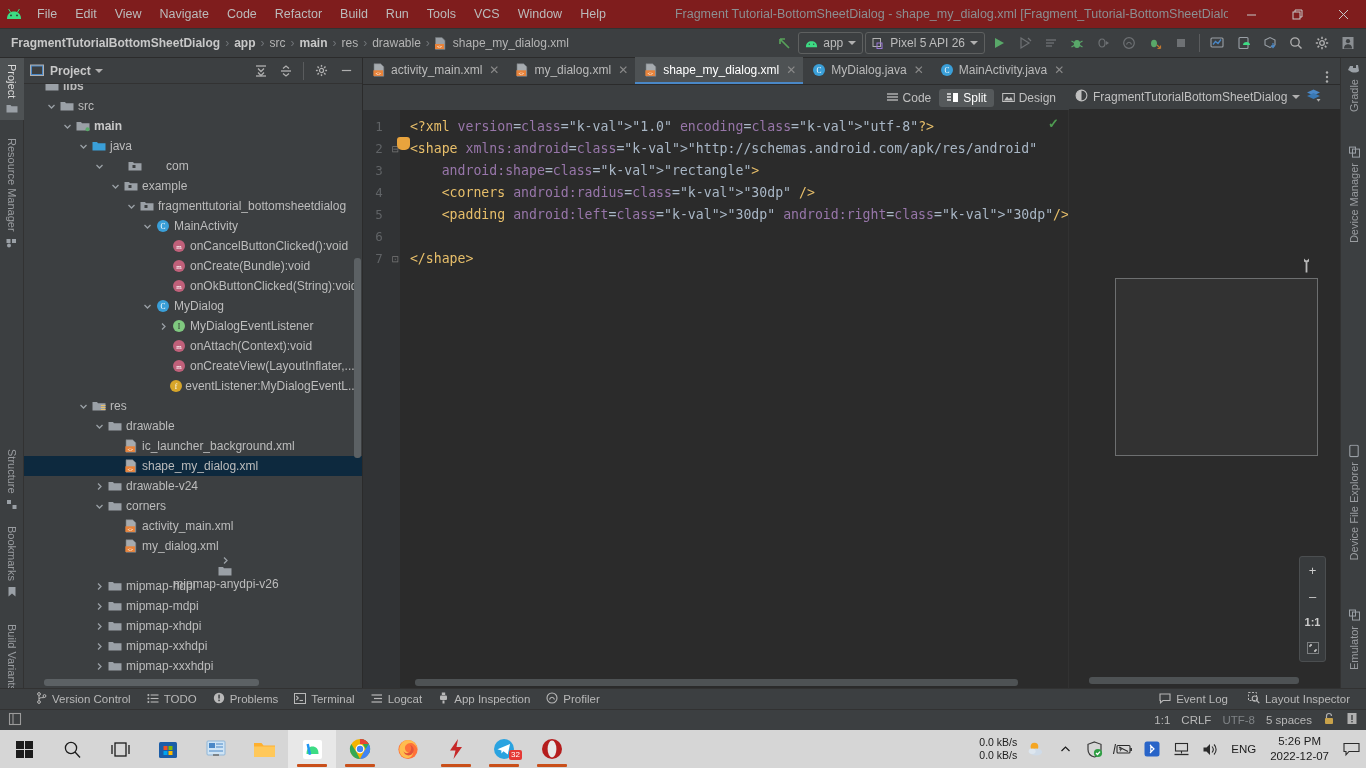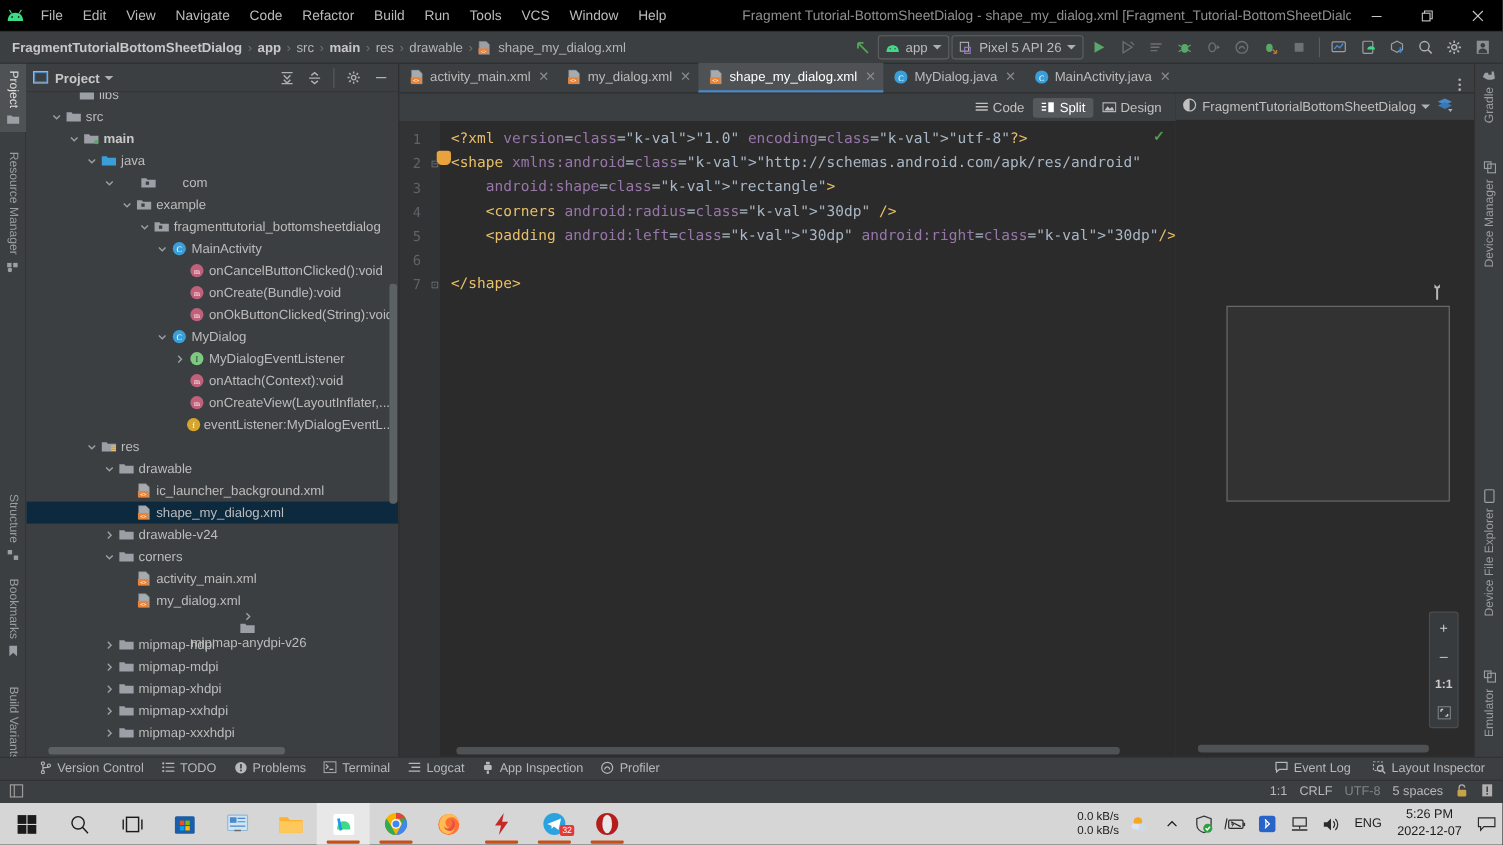--- a/index.html
+++ b/index.html
@@ -9,21 +9,21 @@
     font-family: "Liberation Sans", sans-serif;
     font-size: 12px;
     color: #bbbbbb;
     overflow: hidden;
   }
   .app { position: relative; width: 1366px; height: 768px; }
 
   
   .titlebar {
     position: absolute; top: 0; left: 0; width: 1366px; height: 29px;
-    background: #000000; display: flex; align-items: center;
+    background: #7f1d1d; display: flex; align-items: center;
     border-bottom: 1px solid #323232;
   }
   .logo-android { width: 28px; display: flex; justify-content: center; align-items: center; }
   .menu { display: flex; align-items: center; gap: 0px; }
   .menu-item {
     padding: 3px 9px; color: #bbbbbb; font-size: 12.5px; cursor: default;
   }
   .title-text {
     flex: 1; text-align: left; padding-left: 60px;
     color: #8c8f92; font-size: 12.5px; white-space: nowrap; overflow: hidden;
@@ -574,21 +574,21 @@
         </div>
         <div class="tb-btn">
           <svg width="13" height="13" viewBox="0 0 14 14">
               <line x1="2" y1="7" x2="12" y2="7" stroke="#b0b0b0" stroke-width="1.3"></line>
             </svg>
         </div>
       </div>
     </div>
 
     <div class="tree" id="tree-root">
-        <div class="trow" style="padding-left: 32px; margin-top: -10px;">
+        <div class="trow" style="padding-left: 5px; margin-top: -10px; font-weight: bold;">
           <span class="twist"></span>
           <span class="ticon">
             <svg width="14" height="12" viewBox="0 0 14 12">
               <path d="M0.5 2 H5 L6 3.3 H13.5 V10.5 H0.5 Z" fill="#9aa0a6"></path>
             </svg>
           </span>
           <span class="tlabel">libs</span>
         </div>
         <div class="trow" style="padding-left: 20px;">
           <span class="twist">

